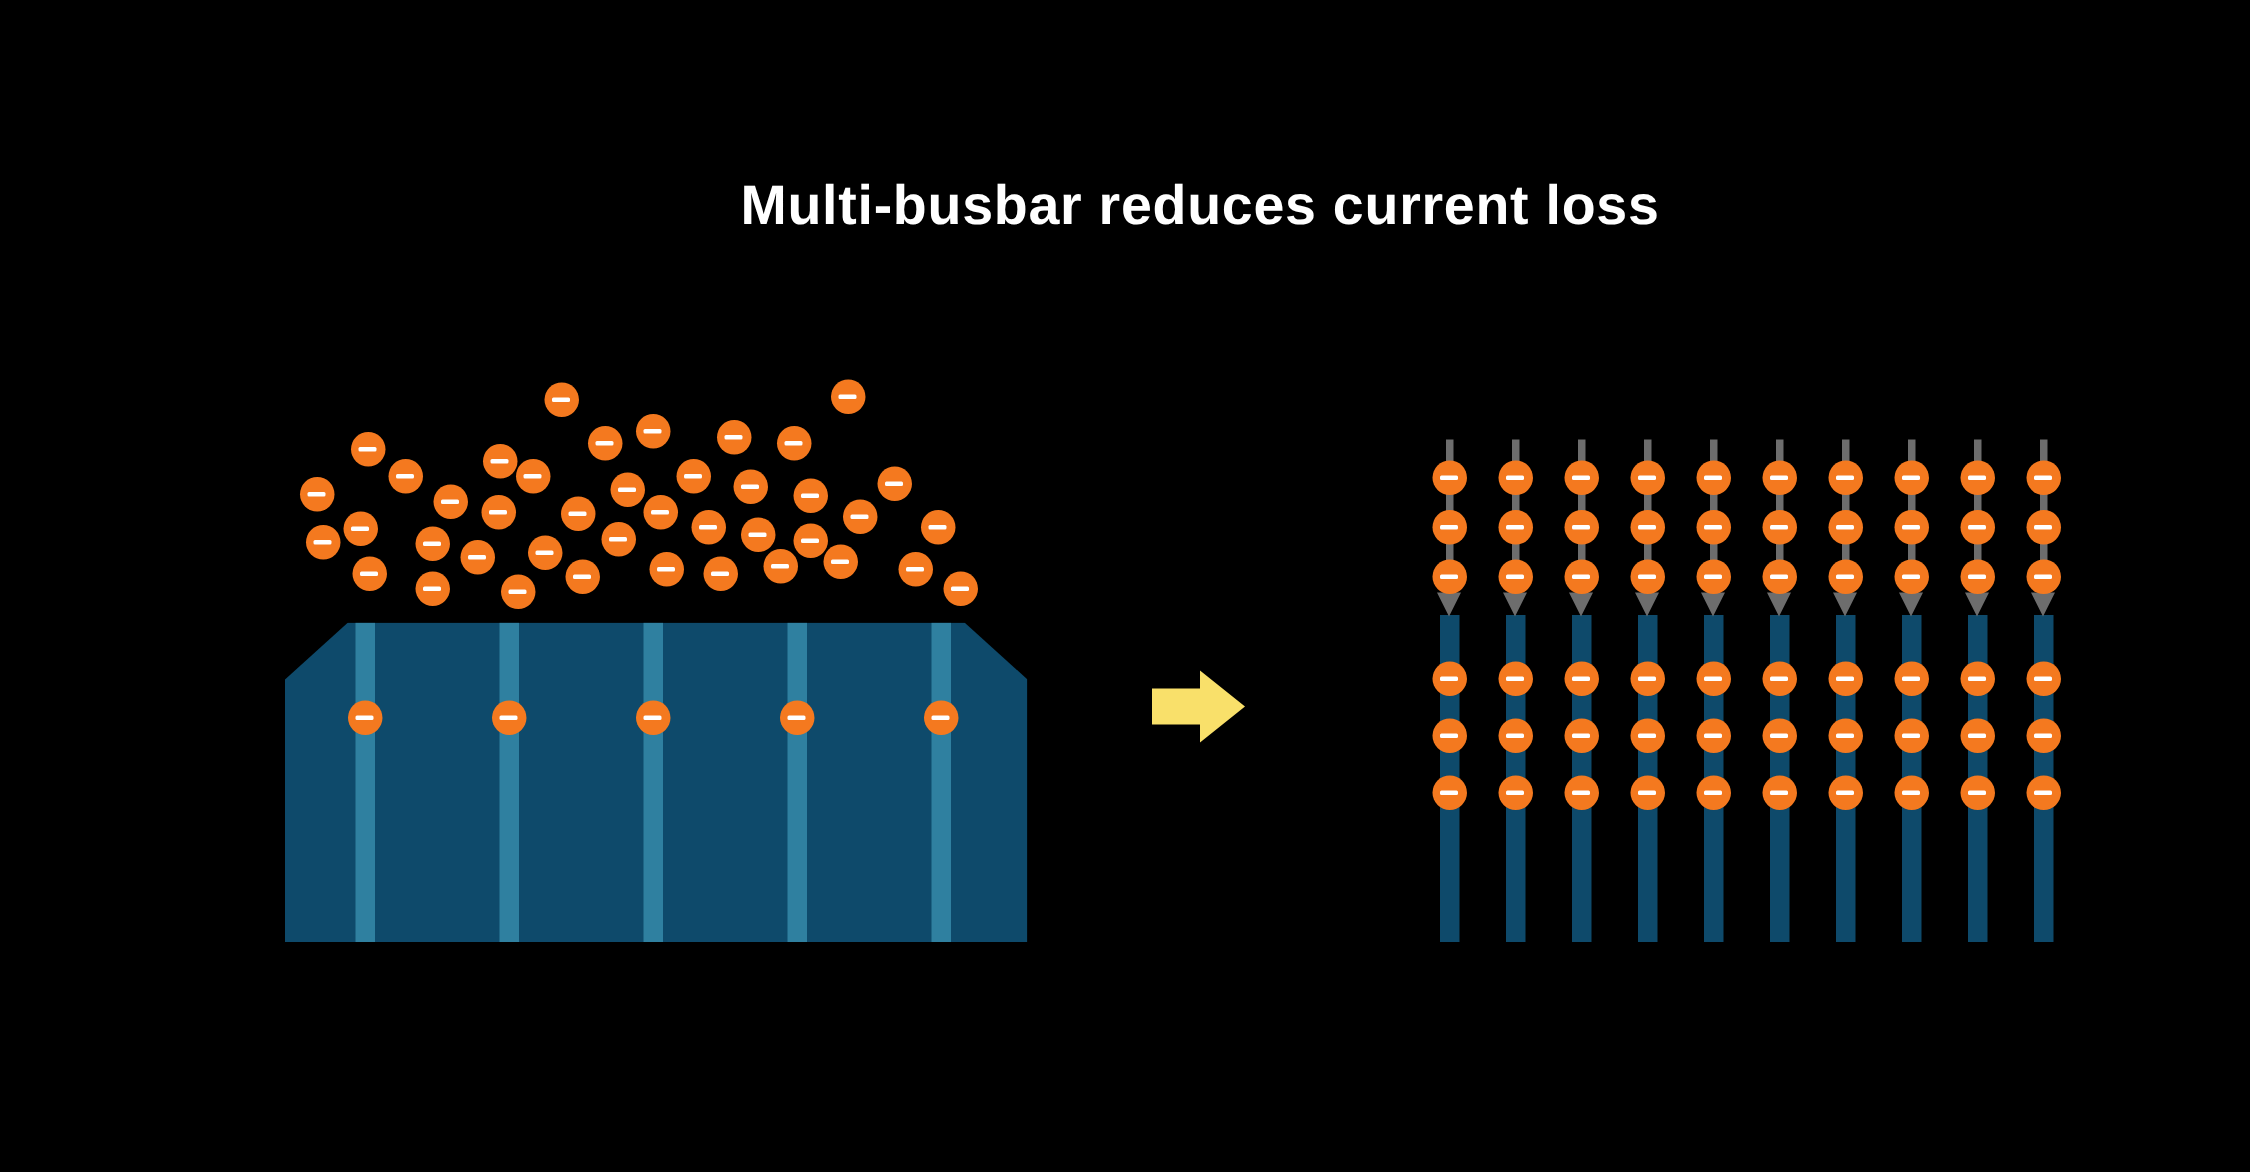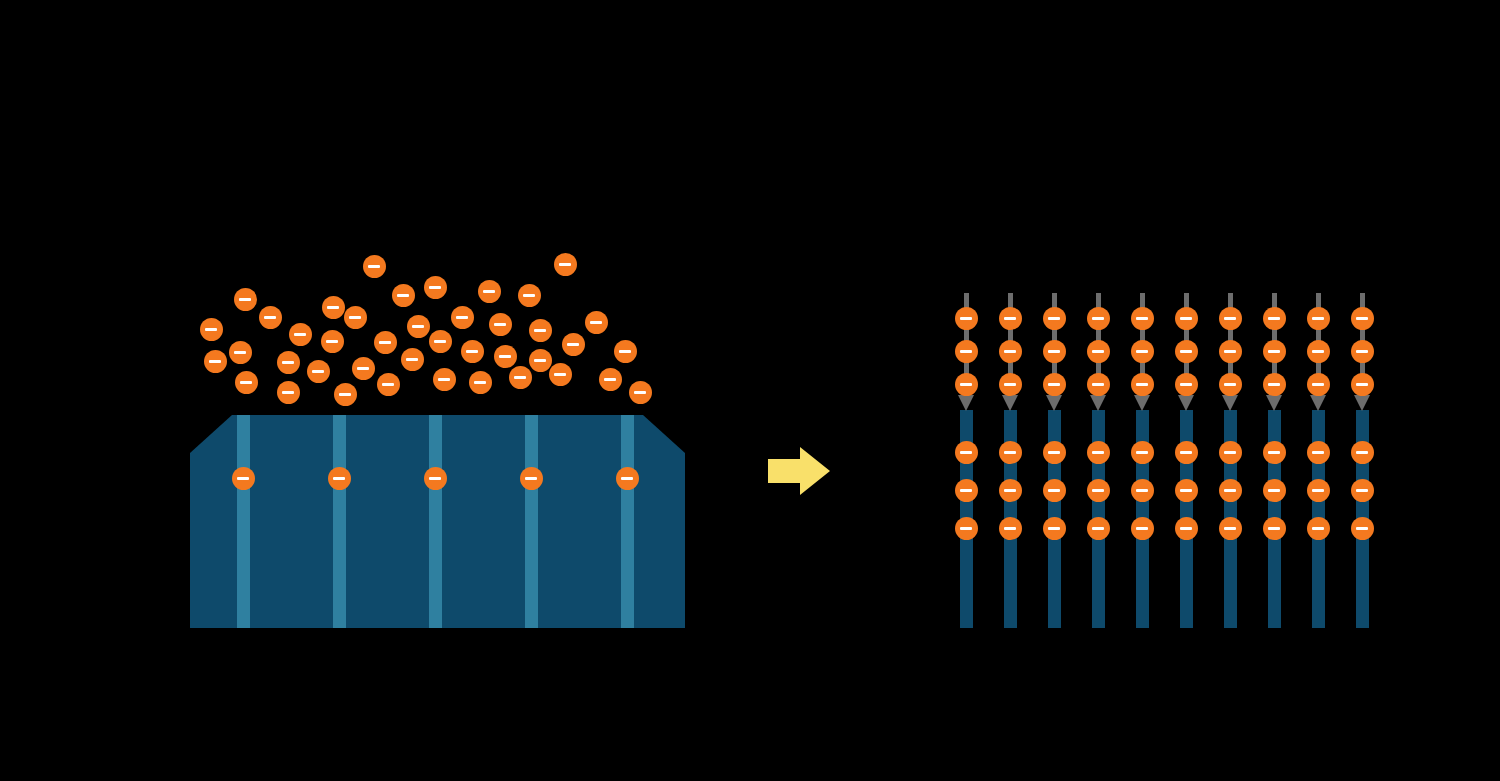--- a/index.html
+++ b/index.html
@@ -70,20 +70,21 @@
     width: 0; height: 0;
     border-top: 24px solid transparent;
     border-bottom: 24px solid transparent;
     border-left: 30px solid var(--yellow, #F9E06A);
   }
 </style>
 </head>
 <body>
 
 <div class="canvas" id="canvas">
+  <h1 class="title">Multi-busbar reduces current loss</h1>
 
   <div class="cell-body" id="cell-body" style="left: 190px; top: 415px; width: 495px; height: 213px; clip-path: polygon(0px 38px, 42px 0px, 453px 0px, 495px 38px, 495px 213px, 0px 213px);">
       <div class="busbar" style="left: 46.5px; top: 0px; width: 13px; height: 213px;"></div>
       <div class="busbar" style="left: 142.5px; top: 0px; width: 13px; height: 213px;"></div>
       <div class="busbar" style="left: 238.5px; top: 0px; width: 13px; height: 213px;"></div>
       <div class="busbar" style="left: 334.5px; top: 0px; width: 13px; height: 213px;"></div>
       <div class="busbar" style="left: 430.5px; top: 0px; width: 13px; height: 213px;"></div>
     </div>
 
   <div class="t-arrow-shaft" id="t-arrow-shaft" style="left: 768px; top: 459px; width: 32px; height: 24px;"></div>

